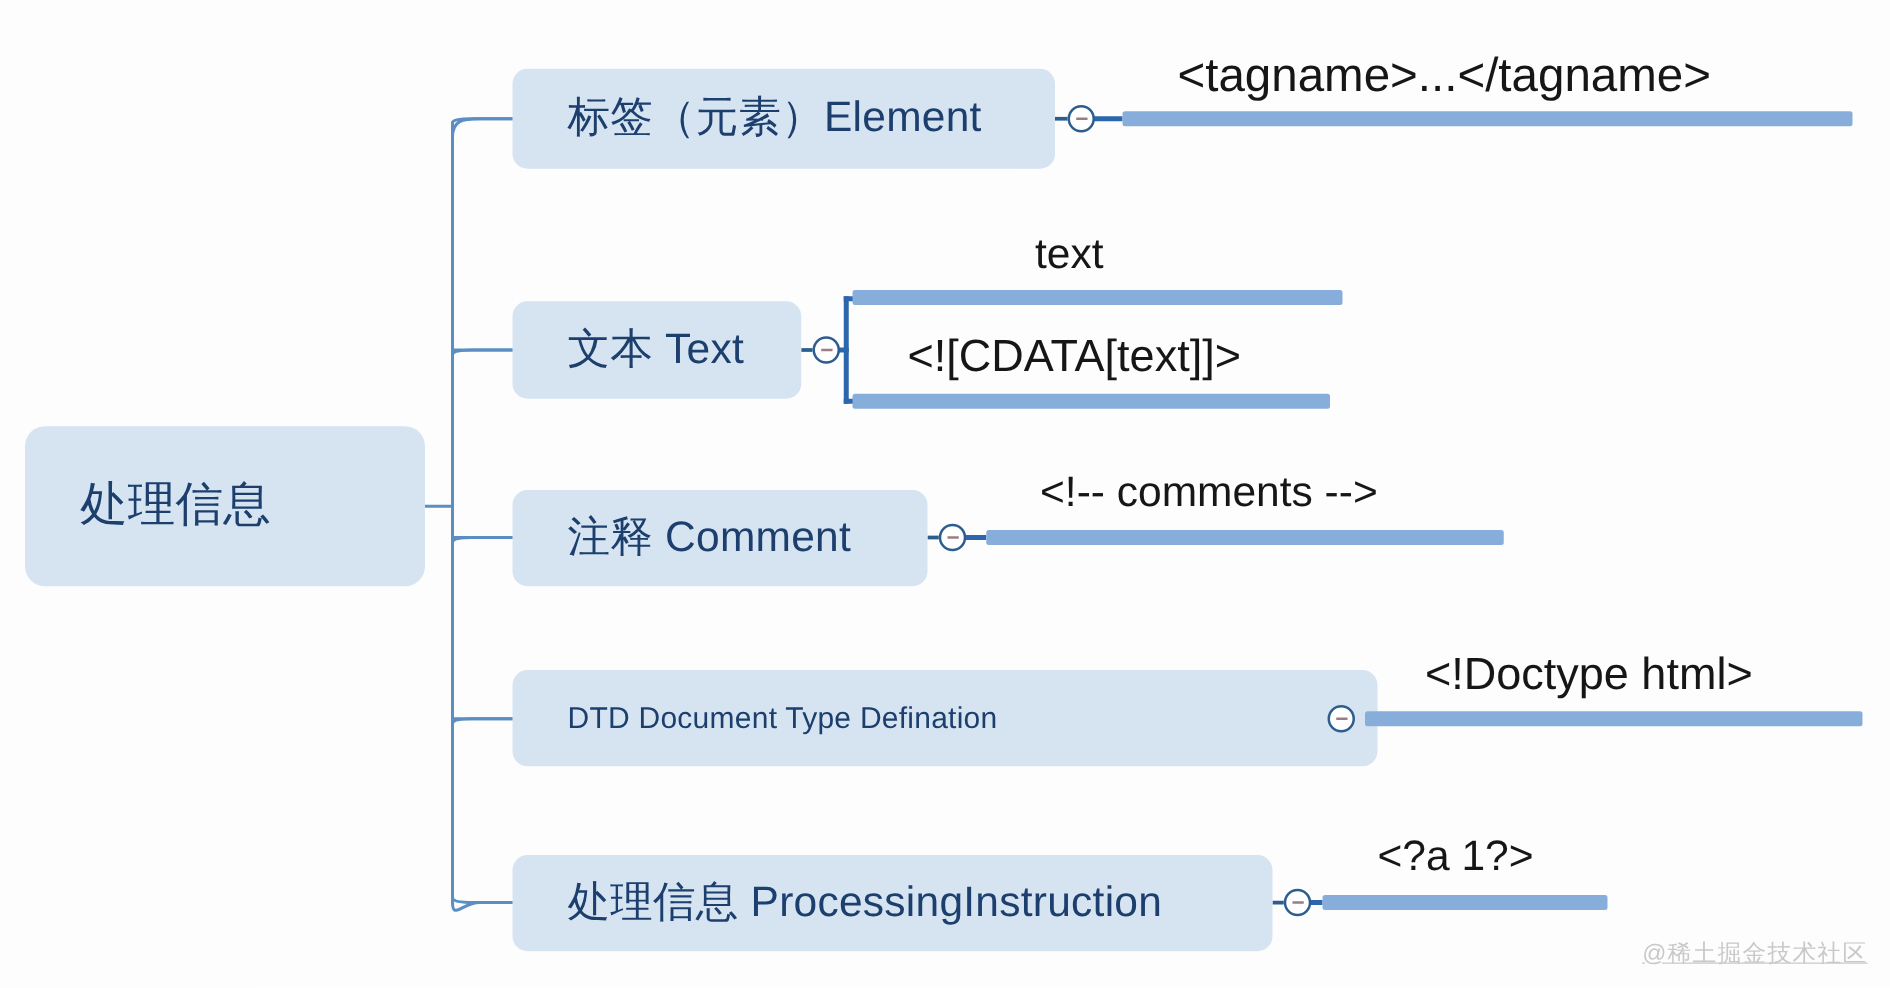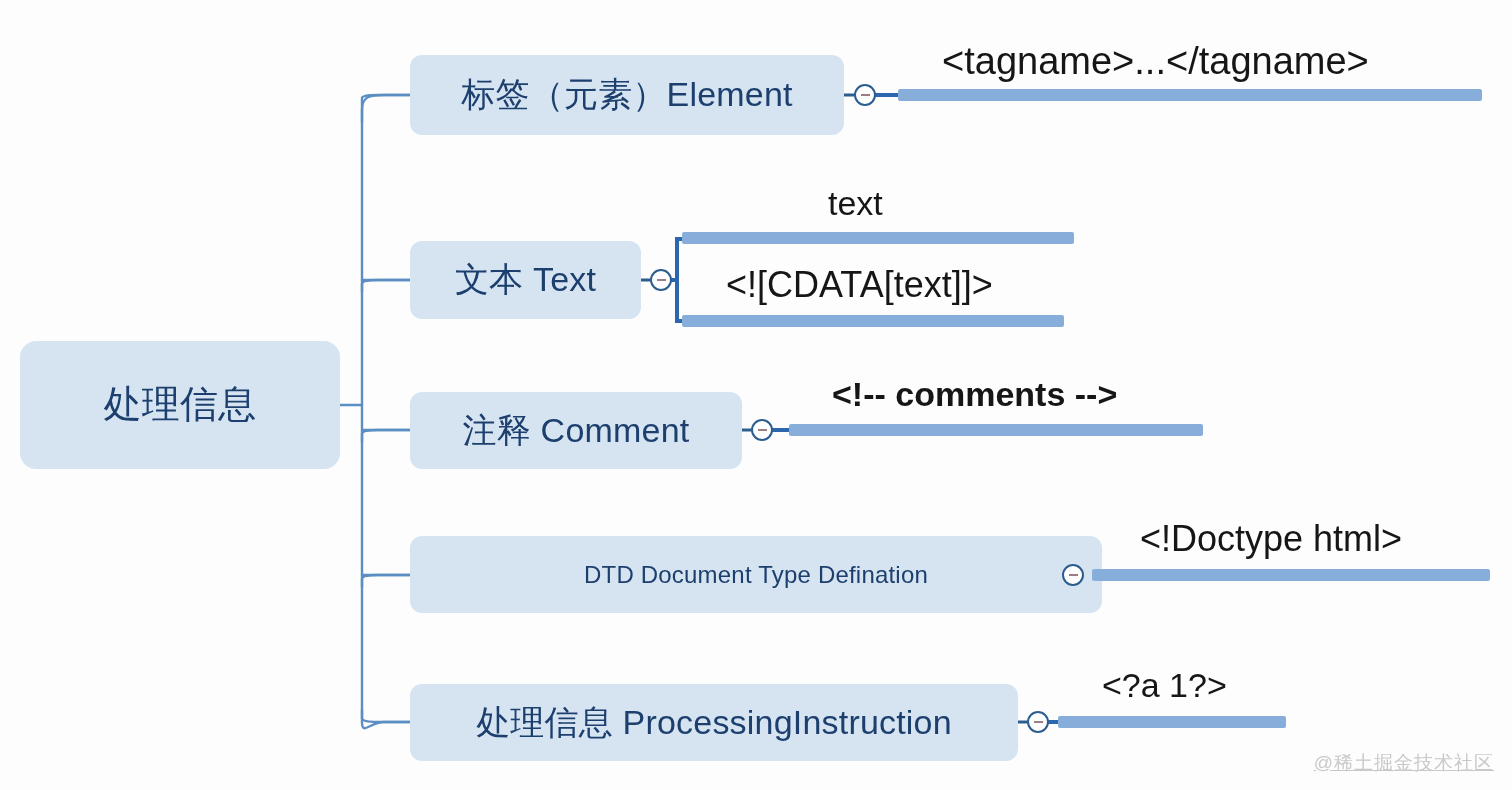--- a/index.html
+++ b/index.html
@@ -35,22 +35,22 @@
     background: #d6e4f2;
     border-radius: 12px;
     color: #1c3f6e;
     font-weight: 400;
     white-space: nowrap;
     letter-spacing: 0.2px;
   }
   .node-label {
     display: block;
     width: 100%;
-    text-align: center;
     line-height: 1.05;
+    padding-left: 44px;
   }
 
   #root-node {
     left: 20px;
     top: 341px;
     width: 320px;
     height: 128px;
     border-radius: 16px;
     font-size: 38px;
   }
@@ -211,21 +211,21 @@
   <div class="leaf-bar" style="left:682px; top:232px; width:392px;"></div>
   <div class="leaf-text" style="left:828px; top:186px; font-size:34px;">text</div>
   <div class="leaf-bar" style="left:682px; top:315px; width:382px;"></div>
   <div class="leaf-text" style="left:726px; top:267px; font-size:36px;">&lt;![CDATA[text]]&gt;</div>
 
   <div class="node" id="node-comment">
     <span class="node-label">注释 Comment</span>
   </div>
   <div class="collapse-toggle" style="left:751px; top:419px;"></div>
   <div class="leaf-bar" style="left:789px; top:424px; width:414px;"></div>
-  <div class="leaf-text" style="left:832px; top:377px; font-size:34px;font-weight:bold;">&lt;!-- comments --&gt;</div>
+  <div class="leaf-text" style="left:832px; top:377px; font-size:34px;">&lt;!-- comments --&gt;</div>
 
   <div class="node" id="node-dtd">
     <span class="node-label">DTD Document Type Defination</span>
   </div>
   <div class="collapse-toggle" style="left:1062px; top:564px;"></div>
   <div class="leaf-bar" style="left:1092px; top:569px; width:398px;"></div>
   <div class="leaf-text" style="left:1140px; top:521px; font-size:36px;">&lt;!Doctype html&gt;</div>
 
   <div class="node" id="node-pi">
     <span class="node-label">处理信息 ProcessingInstruction</span>

